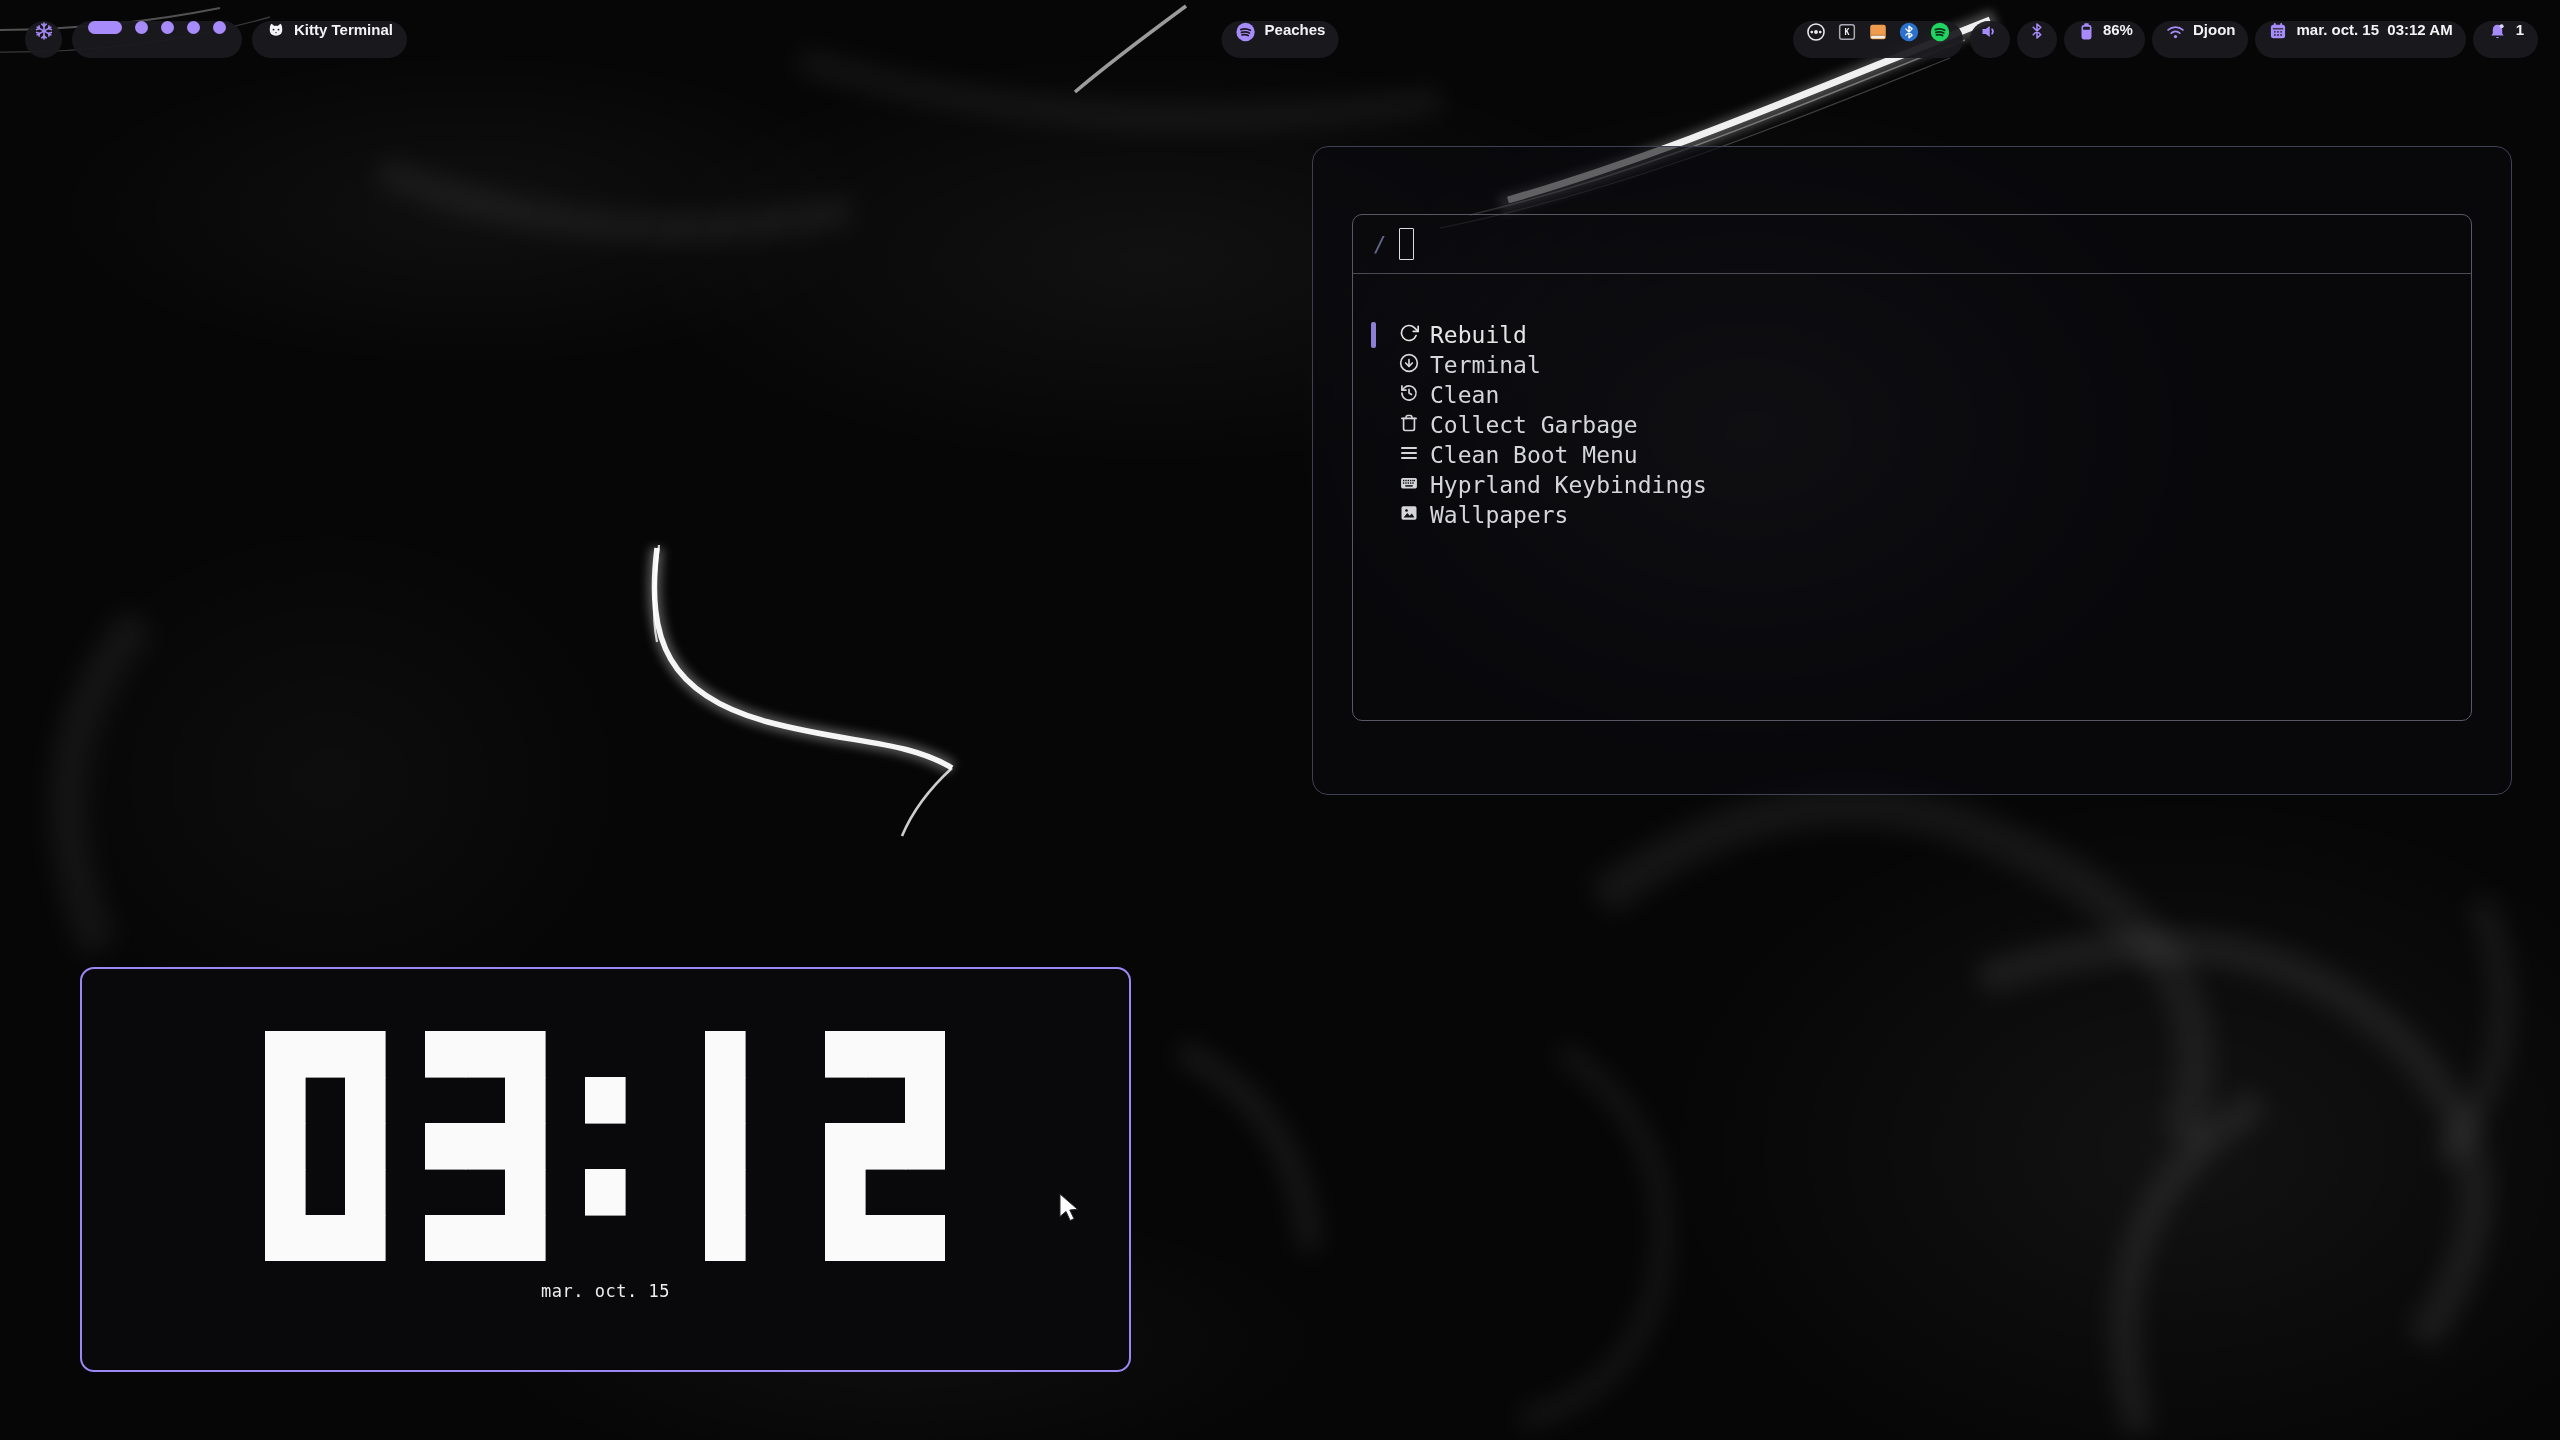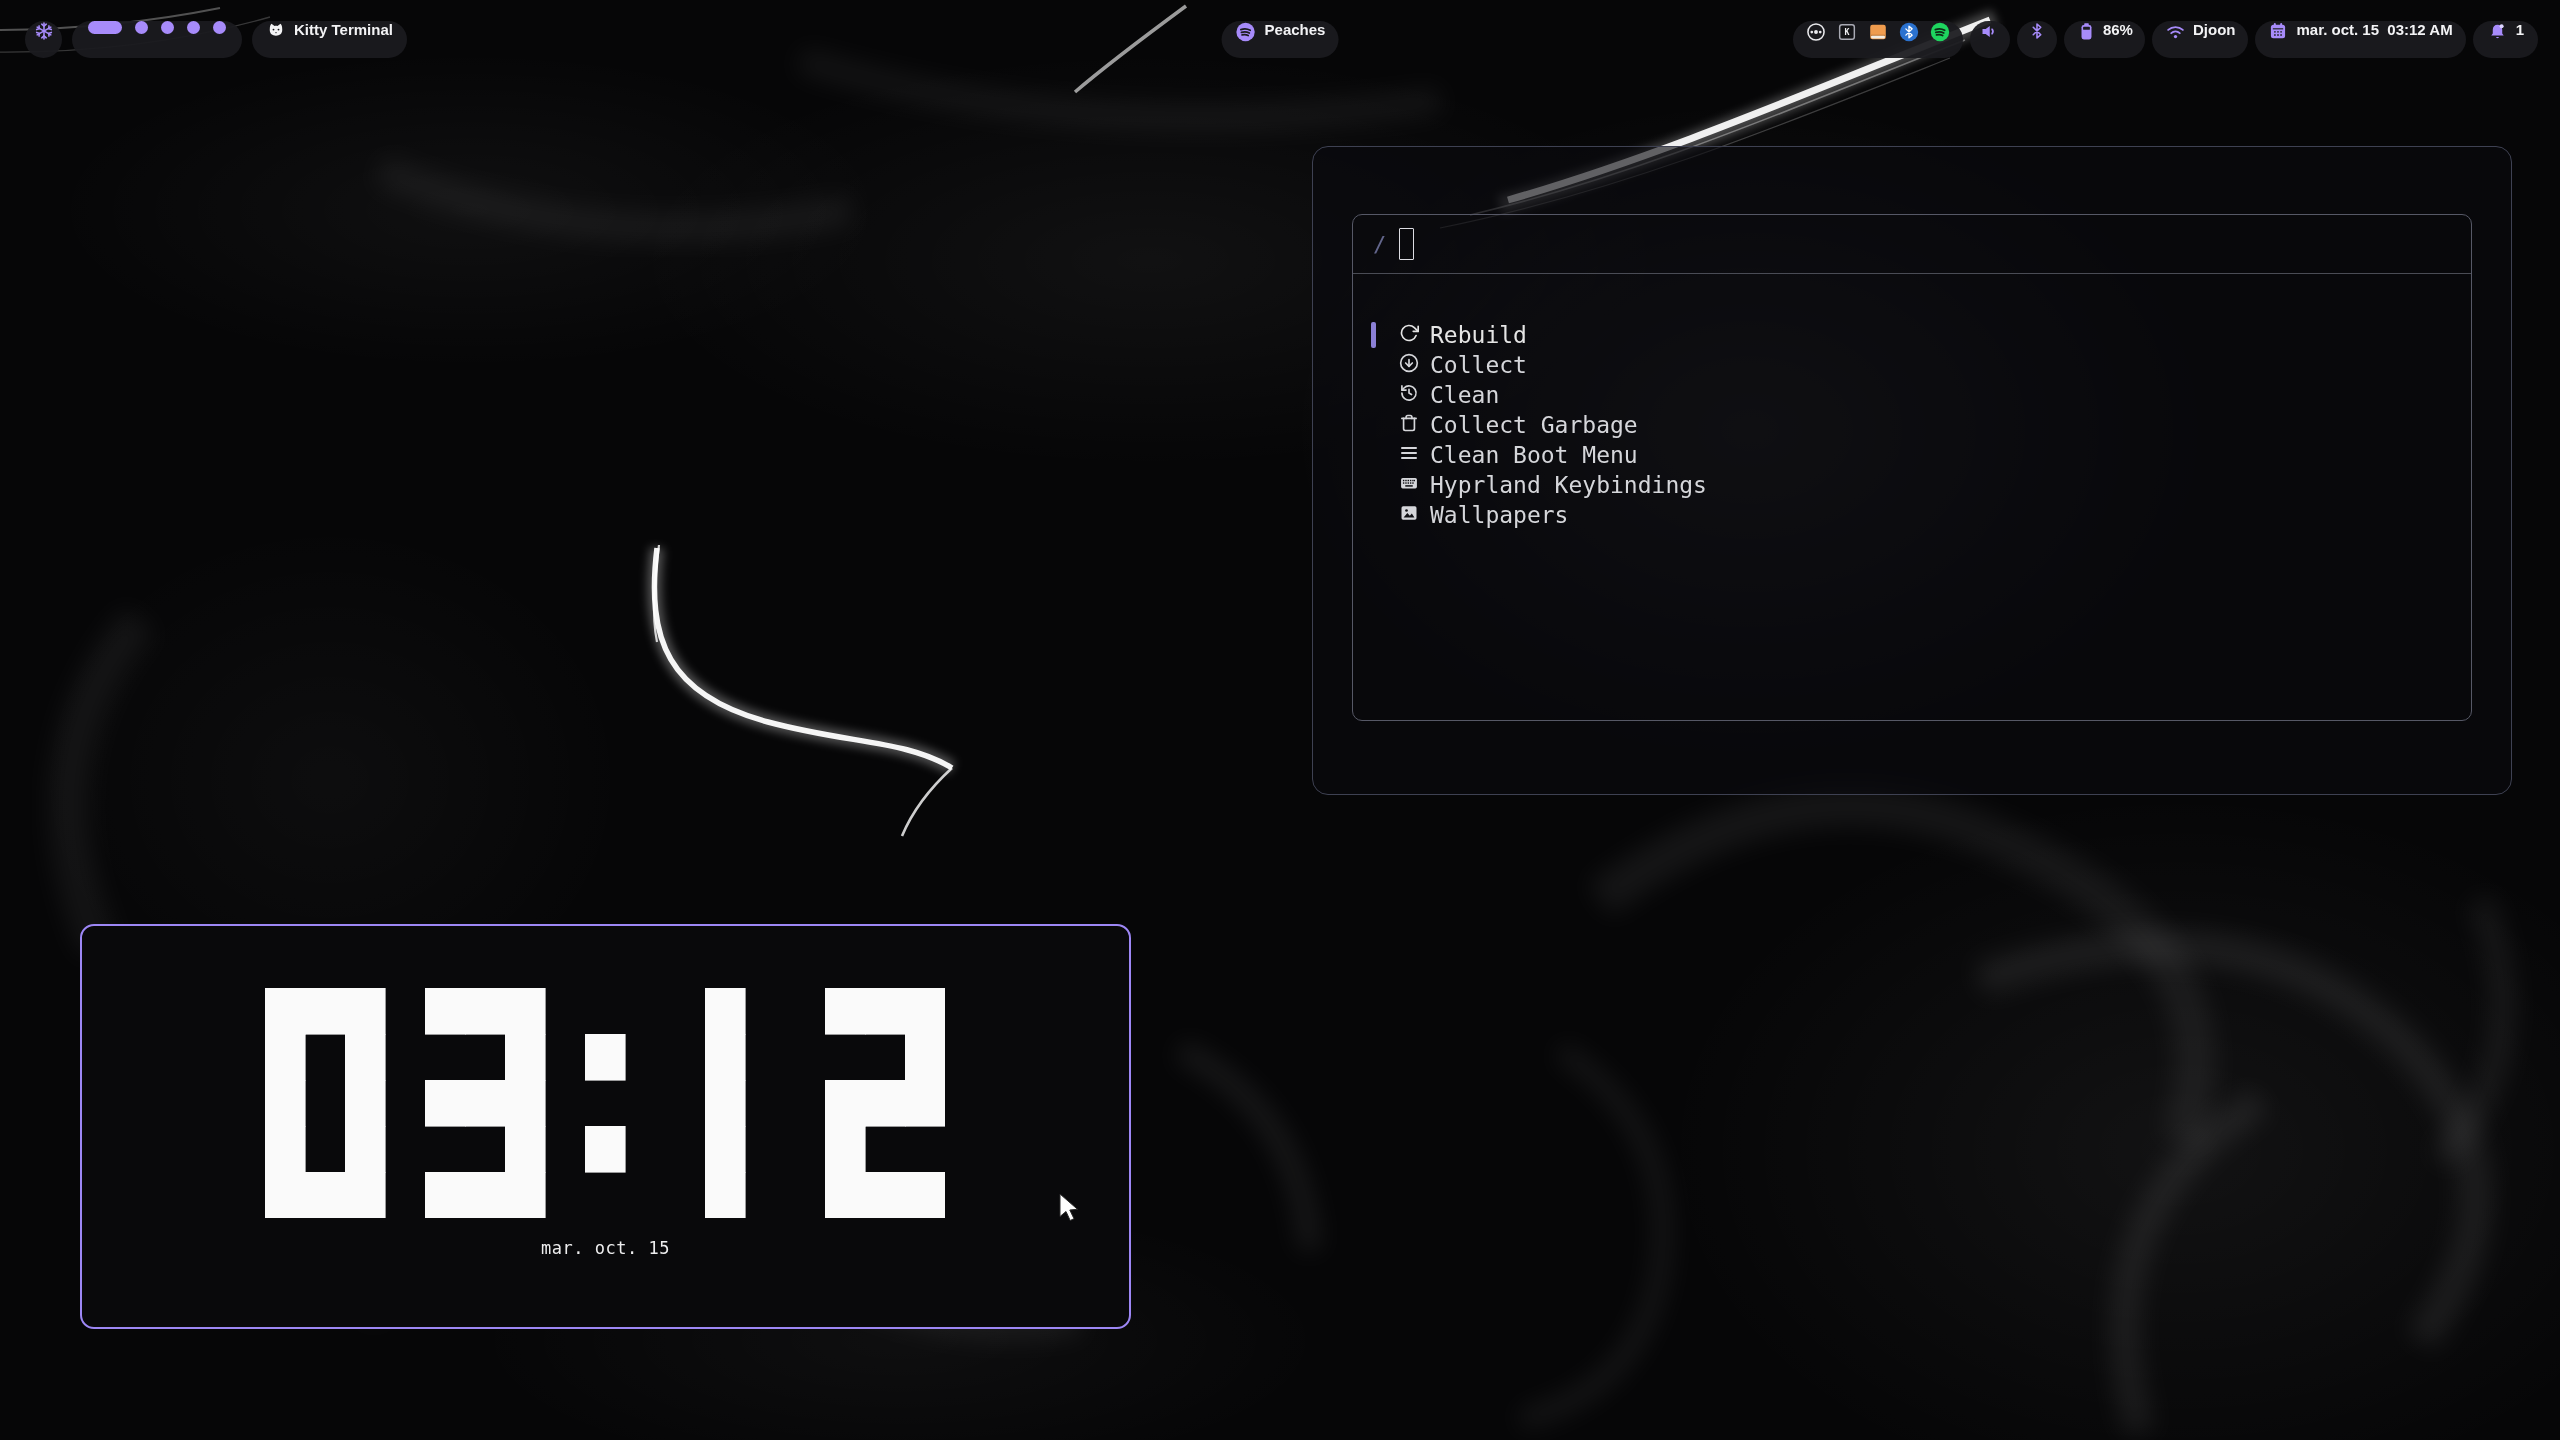--- a/index.html
+++ b/index.html
@@ -39,21 +39,21 @@
   #menu{margin-top:46px;}
   .menu-item{position:relative;height:30px;display:flex;align-items:center;gap:11px;
              padding-left:46px;color:#d5d6da;cursor:default;}
   .menu-item .mi-label{font-family:"DejaVu Sans Mono",monospace;font-size:23px;line-height:30px;}
   .menu-item svg{flex:0 0 auto;}
   .sel-bar{display:none;}
   .menu-item.selected{color:#e5e5e5;}
   .menu-item.selected .sel-bar{display:block;position:absolute;left:18px;top:2px;
              width:5px;height:26px;border-radius:2px;background:#8b80d6;}
   
-  #clock-widget{position:absolute;left:80px;top:924px;width:1047px;height:401px;
+  #clock-widget{position:absolute;left:80px;top:967px;width:1047px;height:401px;
                 background:#09090b;border:2.5px solid #9d87f5;border-radius:14px;z-index:3;}
   #clock-digits{position:absolute;left:183px;top:62px;}
   #clock-date{position:absolute;left:0;top:312px;width:100%;text-align:center;
               font-family:"DejaVu Sans Mono",monospace;font-size:17px;letter-spacing:.5px;color:#ededee;}
   
   #mouse-cursor{position:absolute;left:1058px;top:1193px;z-index:9;}
 </style>
 </head>
 <body>
 
@@ -284,21 +284,21 @@
 
       <div class="menu-item">
 
         <span>
           <svg width="20" height="20" viewBox="0 0 24 24" fill="none" stroke="currentColor" stroke-width="2" stroke-linecap="round" stroke-linejoin="round">
             <circle cx="12" cy="12" r="10"></circle>
               <polyline points="8 12 12 16 16 12"></polyline>
               <line x1="12" y1="8" x2="12" y2="16"></line>
           </svg>
         </span>
-        <span class="mi-label">Collect</span>
+        <span class="mi-label">Terminal</span>
       </div>
 
       <div class="menu-item">
 
         <span>
           <svg width="20" height="20" viewBox="0 0 24 24" fill="none" stroke="currentColor" stroke-width="2" stroke-linecap="round" stroke-linejoin="round">
             <path d="M3.5 12a8.5 8.5 0 1 0 2.5-6L3.5 8.5"></path>
               <polyline points="3.5 3.5 3.5 8.5 8.5 8.5"></polyline>
               <polyline points="12 7.5 12 12 15 13.8"></polyline>
           </svg>

